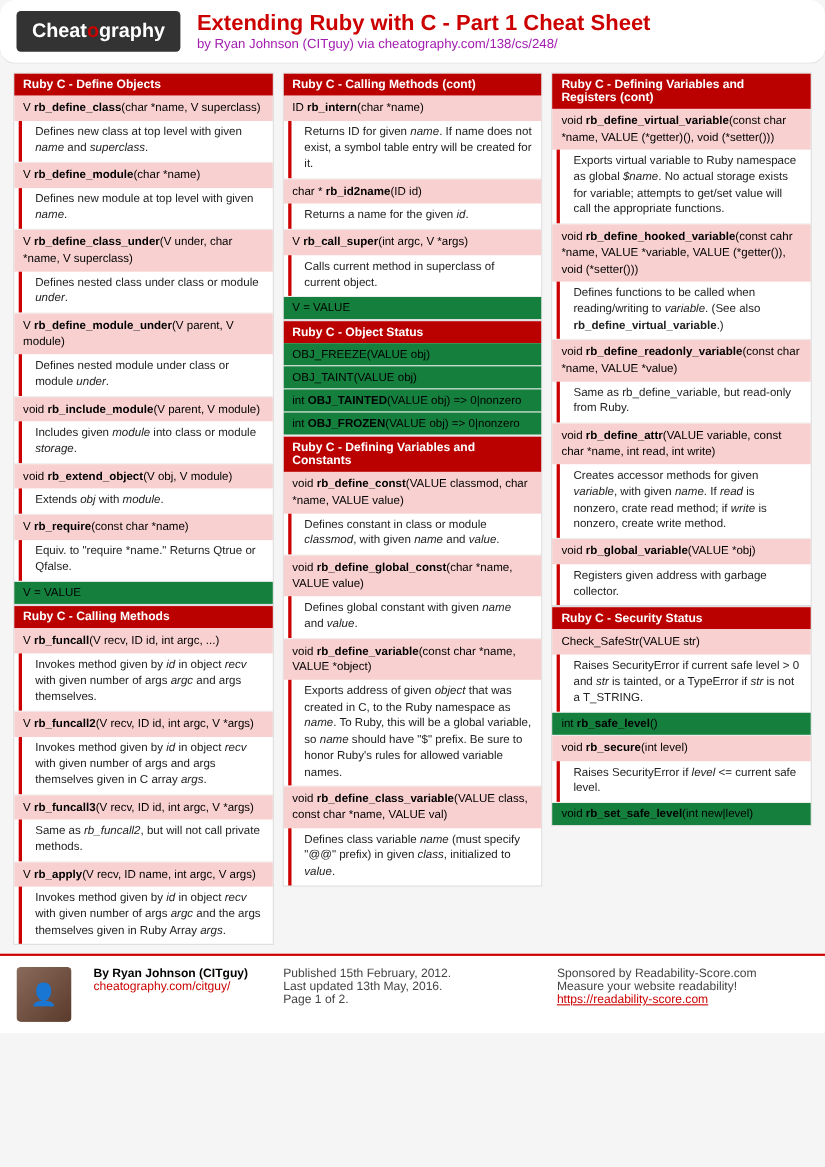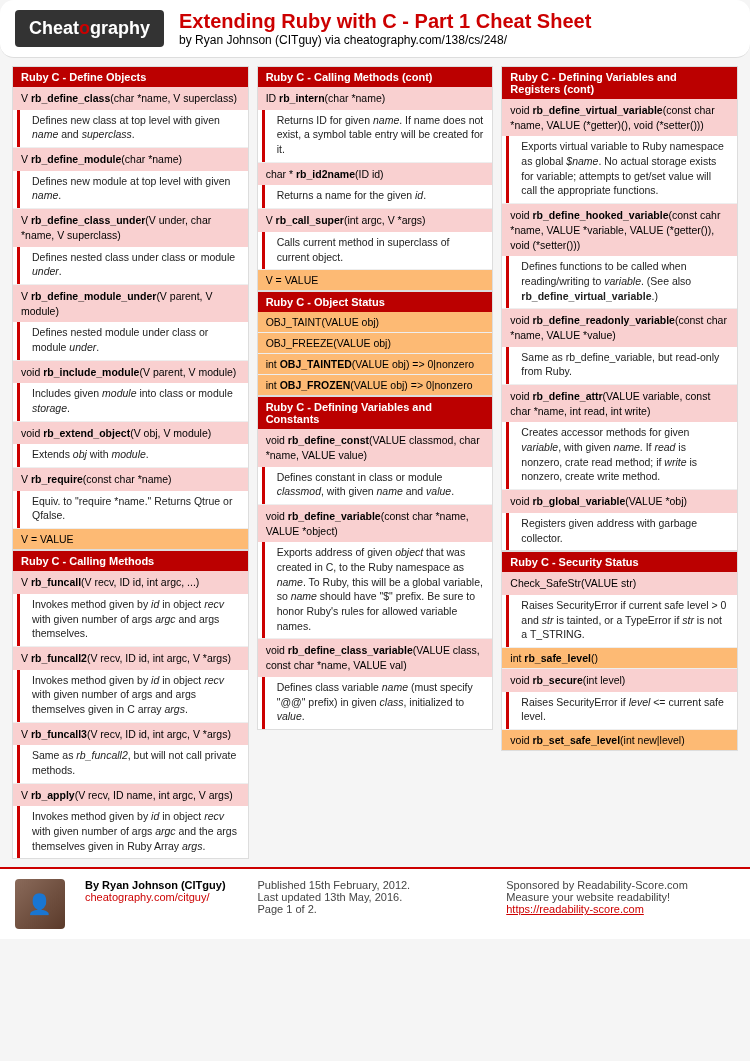--- a/index.html
+++ b/index.html
@@ -30,21 +30,21 @@
       white-space: nowrap;
     }
     .logo-box span { color: #c00; }
     .header-text h1 {
       font-size: 20px;
       font-weight: bold;
       color: #c00;
     }
     .header-text p {
       font-size: 12px;
-      color: #000000;
+      color: #a21caf;
     }
 
     
     .main-content {
       display: flex;
       gap: 0;
       padding: 8px;
       align-items: flex-start;
     }
     .col {
@@ -92,21 +92,21 @@
       color: #222;
       border-left: 3px solid #c00;
       margin-left: 4px;
     }
     .entry-desc i { font-style: italic; }
     .entry-desc b { font-weight: bold; }
 
     .entry-plain {
       padding: 4px 8px;
       font-size: 10.5px;
-      background: #fdba74;
+      background: #15803d;
     }
 
     
     .footer {
       display: flex;
       align-items: flex-start;
       padding: 10px 15px;
       border-top: 2px solid #c00;
       background: #fff;
       gap: 20px;
@@ -233,40 +233,44 @@
         <div class="entry">
           <div class="entry-plain">V = VALUE</div>
         </div>
       </div>
     </div>
 
     <div class="section">
       <div class="section-title">Ruby C - Object Status</div>
       <div class="section-body">
         <div class="entry">
+          <div class="entry-plain">OBJ_FREEZE(VALUE obj)</div>
+        </div>
+        <div class="entry">
           <div class="entry-plain">OBJ_TAINT(VALUE obj)</div>
-        </div>
-        <div class="entry">
-          <div class="entry-plain">OBJ_FREEZE(VALUE obj)</div>
         </div>
         <div class="entry">
           <div class="entry-plain">int <b>OBJ_TAINTED</b>(VALUE obj) =&gt; 0|nonzero</div>
         </div>
         <div class="entry">
           <div class="entry-plain">int <b>OBJ_FROZEN</b>(VALUE obj) =&gt; 0|nonzero</div>
         </div>
       </div>
     </div>
 
     <div class="section">
       <div class="section-title">Ruby C - Defining Variables and Constants</div>
       <div class="section-body">
         <div class="entry">
           <div class="entry-sig">void <b>rb_define_const</b>(VALUE classmod, char *name, VALUE value)</div>
           <div class="entry-desc">Defines constant in class or module <i>classmod</i>, with given <i>name</i> and <i>value</i>.</div>
+        </div>
+        <div class="entry">
+          <div class="entry-sig">void <b>rb_define_global_const</b>(char *name, VALUE value)</div>
+          <div class="entry-desc">Defines global constant with given <i>name</i> and <i>value</i>.</div>
         </div>
         <div class="entry">
           <div class="entry-sig">void <b>rb_define_variable</b>(const char *name, VALUE *object)</div>
           <div class="entry-desc">Exports address of given <i>object</i> that was created in C, to the Ruby namespace as <i>name</i>. To Ruby, this will be a global variable, so <i>name</i> should have "$" prefix. Be sure to honor Ruby's rules for allowed variable names.</div>
         </div>
         <div class="entry">
           <div class="entry-sig">void <b>rb_define_class_variable</b>(VALUE class, const char *name, VALUE val)</div>
           <div class="entry-desc">Defines class variable <i>name</i> (must specify "@@" prefix) in given <i>class</i>, initialized to <i>value</i>.</div>
         </div>
       </div>

